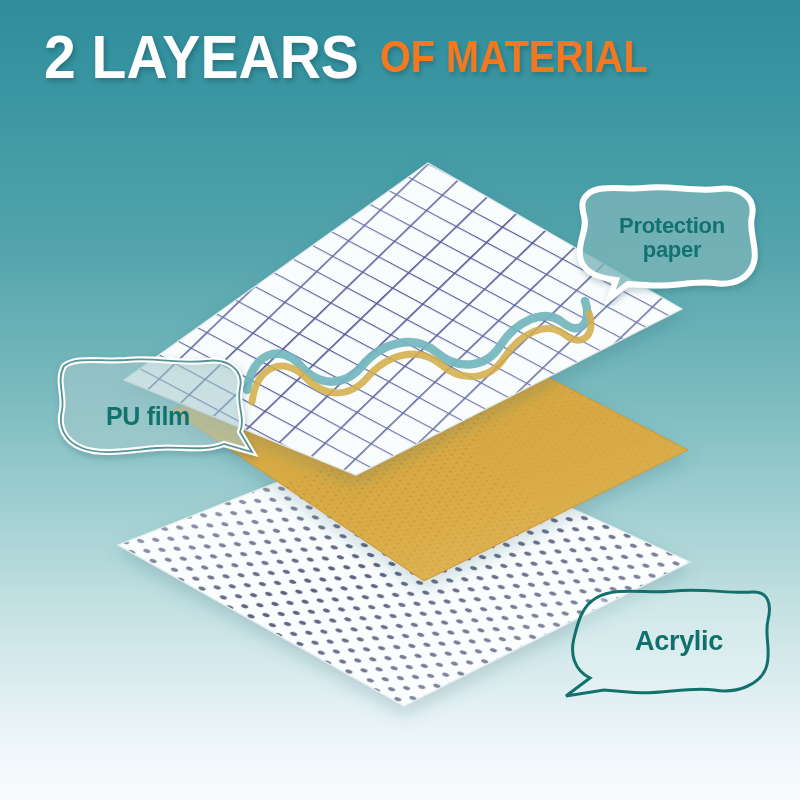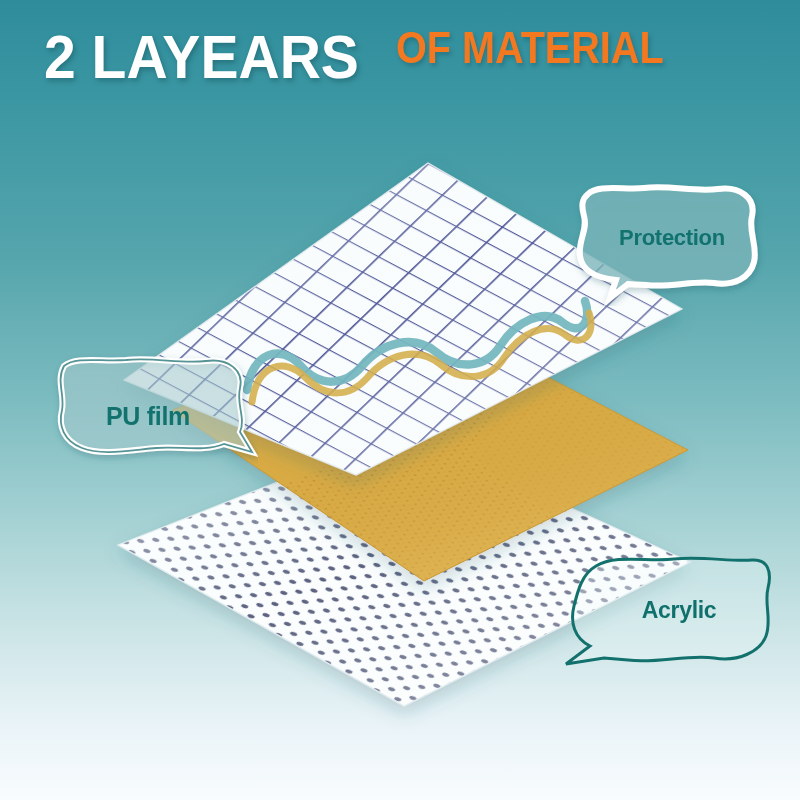--- a/index.html
+++ b/index.html
@@ -23,22 +23,21 @@
         #eaf4f8 91%,
         #f9fcfe 100%);
   }
 
   
   .title-row {
     position: absolute;
     left: 44px;
     top: 26px;
     display: flex;
-    align-items: flex-start;
-    gap: 16px;
+    align-items: center;
     white-space: nowrap;
   }
   .title-main {
     font-size: 62px;
     font-weight: 700;
     color: #ffffff;
     letter-spacing: 0px;
     transform: scaleX(0.92);
     transform-origin: left center;
     text-shadow: 2px 3px 5px rgba(10,60,70,0.35);
@@ -102,24 +101,24 @@
   #callout-pu {
     left: 46px;
     top: 352px;
     width: 212px;
     height: 112px;
     font-size: 25px;
     color: #11726e;
   }
   #callout-acrylic {
     left: 556px;
-    top: 552px;
+    top: 584px;
     width: 218px;
     height: 124px;
-    font-size: 23px;
+    font-size: 27px;
     color: #10706c;
   }
   #callout-protection .callout-text { transform: translate(6px,-6px); }
   #callout-pu .callout-text { transform: translate(-4px,-2px); margin-top: 20px; }
   #callout-acrylic .callout-text { transform: translate(14px,-4px); }
 </style>
 </head>
 <body>
 
 <div class="stage">
@@ -235,20 +234,21 @@
       <g filter="url(#tiny-shadow)">
         <path d="M22,12 C32,2 58,8 78,6 C104,3 128,10 152,7
                  C174,4 190,16 186,34 C182,50 192,64 188,80
                  C184,96 168,104 148,101 C128,98 104,106 80,103
                  L62,102 L44,116 L50,98 C32,96 16,90 14,74
                  C12,58 22,48 18,34 C15,23 16,17 22,12 Z" fill="rgba(126,186,190,0.72)" stroke="#ffffff" stroke-width="6"></path>
       </g>
     </svg>
     <div class="callout-text">
       <div>Protection</div>
+      <div>paper</div>
     </div>
   </div>
 
   <div class="callout" id="callout-pu">
     <svg class="callout-shape" viewBox="0 0 212 112" preserveAspectRatio="none">
       <g filter="url(#tiny-shadow)">
         <path d="M18,14 C30,4 56,10 80,8 C108,5 134,12 160,9
                  C182,6 198,18 194,36 C190,52 200,66 194,80
                  L206,100 L178,92 C158,100 134,94 110,96
                  C86,98 56,104 36,96 C18,89 12,74 16,58

